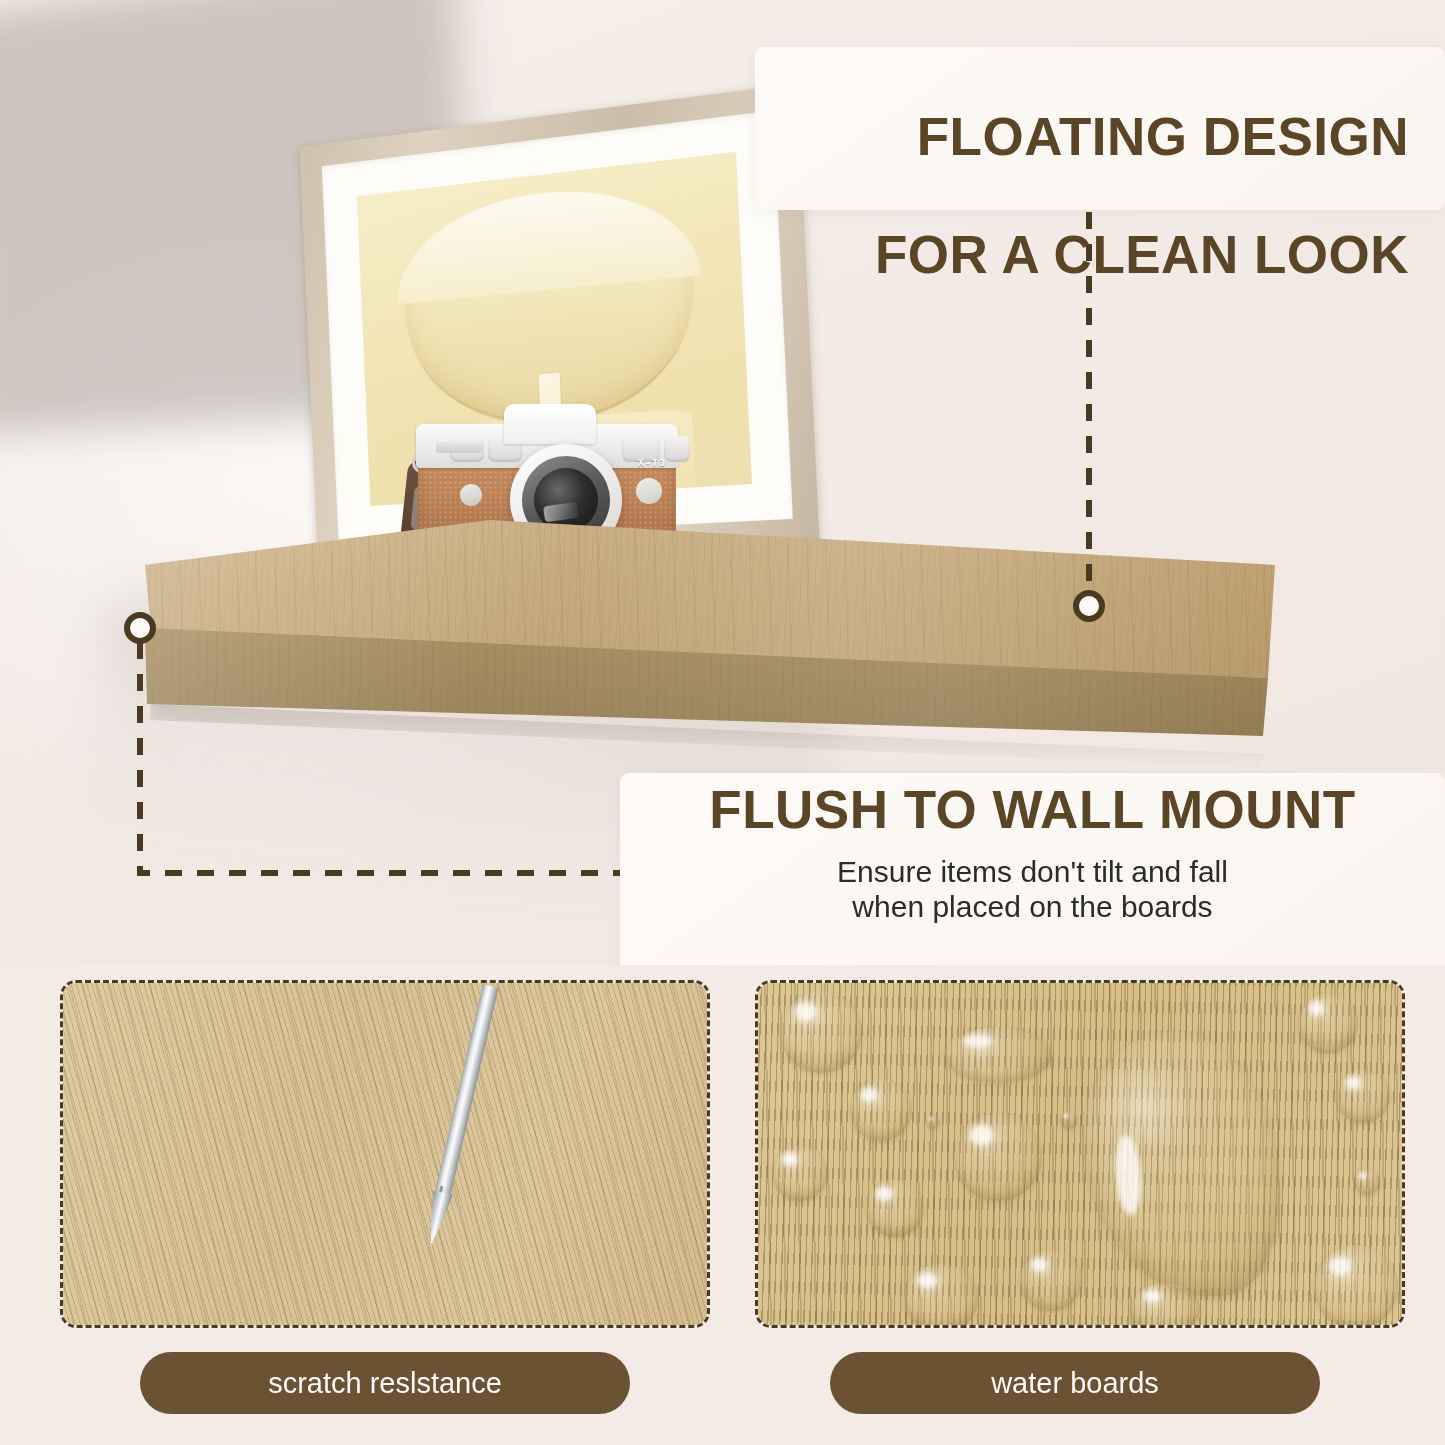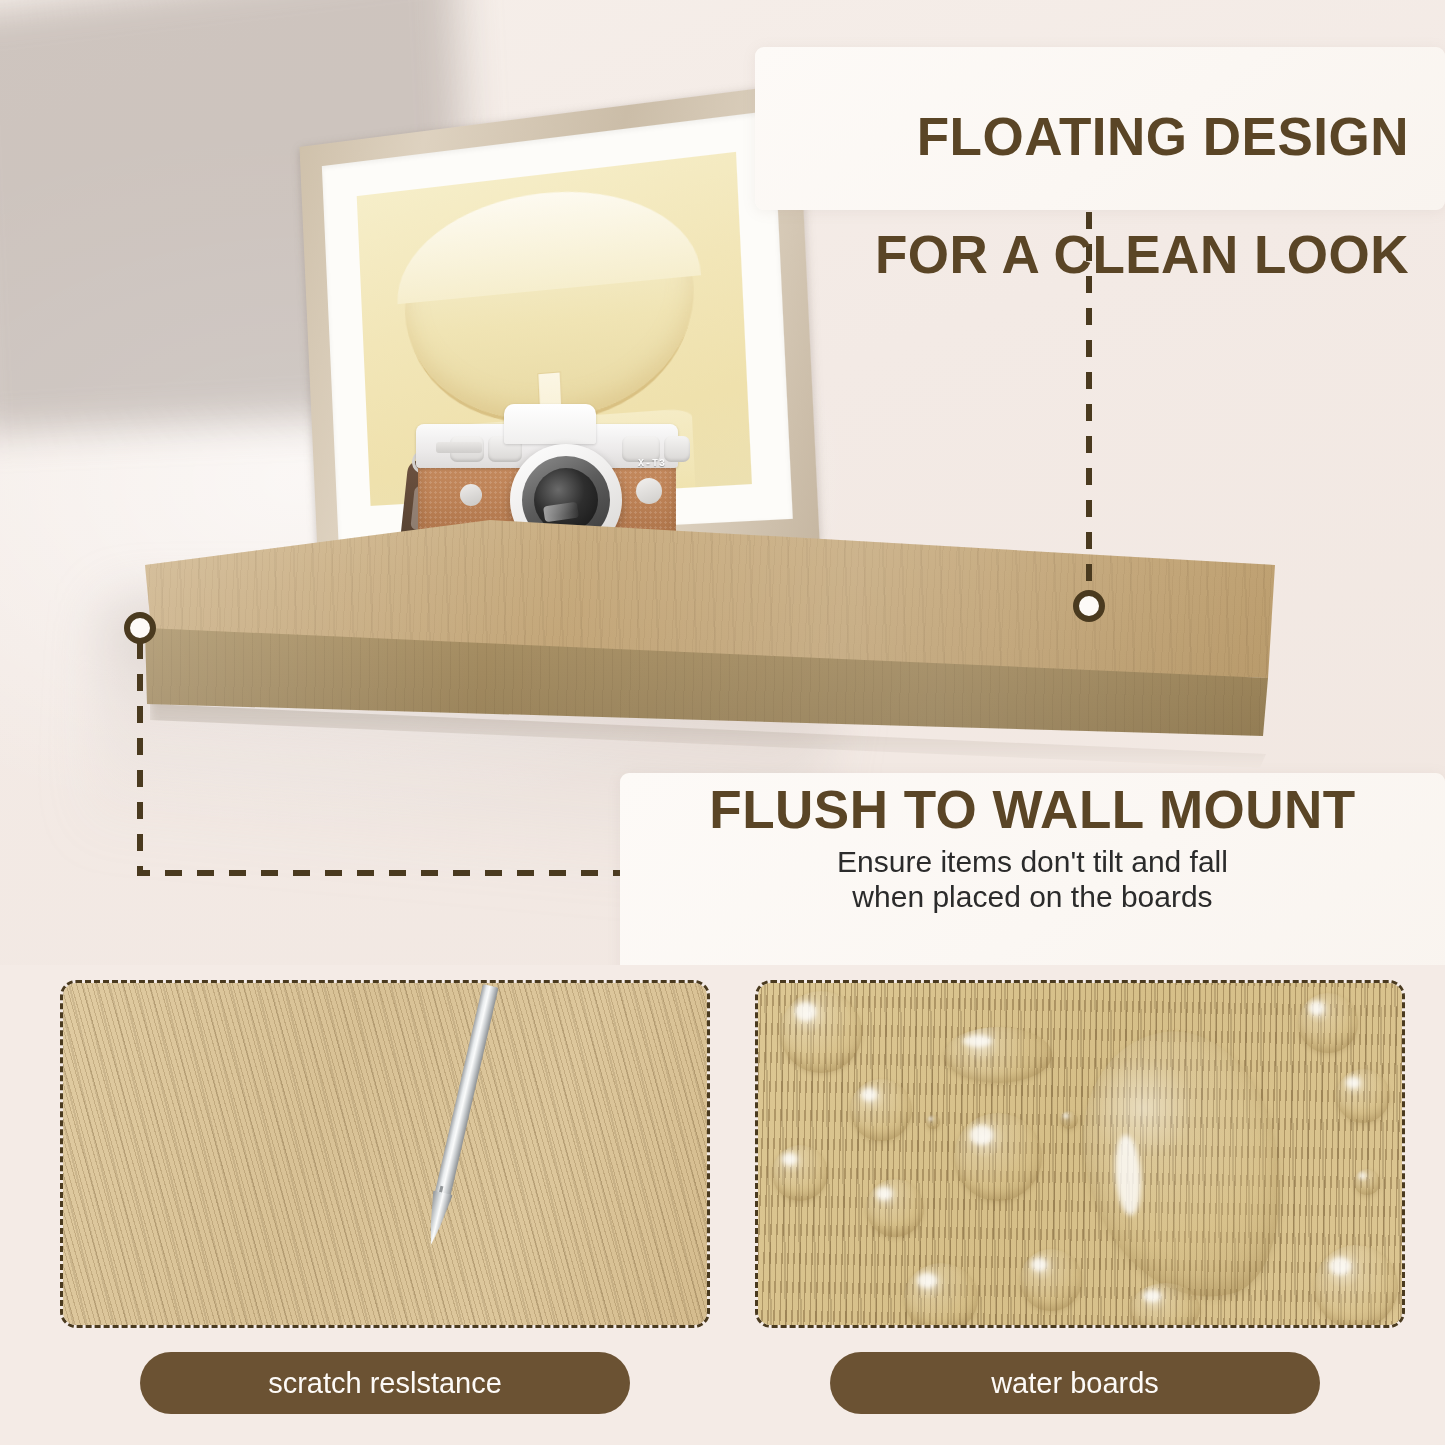--- a/index.html
+++ b/index.html
@@ -216,21 +216,21 @@
     font-family:"Liberation Sans",sans-serif;
     letter-spacing:.5px;line-height:1.08;
   }
   .panel-top .headline{
     font-size:53px;text-align:right;padding:14px 36px 0 0;margin-top:47px;
   }
   .panel-bottom .headline{
     font-size:53px;text-align:center;padding:8px 16px 0 16px;
   }
   .subline{
-    margin:6px 0 0 0;color:#2b2b2b;font-size:30px;line-height:1.22;
+    margin:16px 0 0 0;color:#2b2b2b;font-size:30px;line-height:1.22;
     text-align:center;font-family:"Liberation Sans",sans-serif;padding:0 20px;
   }
 
   
   .cards{position:absolute;left:0;top:965px;width:1336px;height:480px;padding-left:41px;}
   .card{position:absolute;top:15px;width:650px;height:348px;}
   .card.left{left:60px;}
   .card.right{left:755px;}
   .card-img{
     position:absolute;inset:0;border-radius:16px;overflow:hidden;

